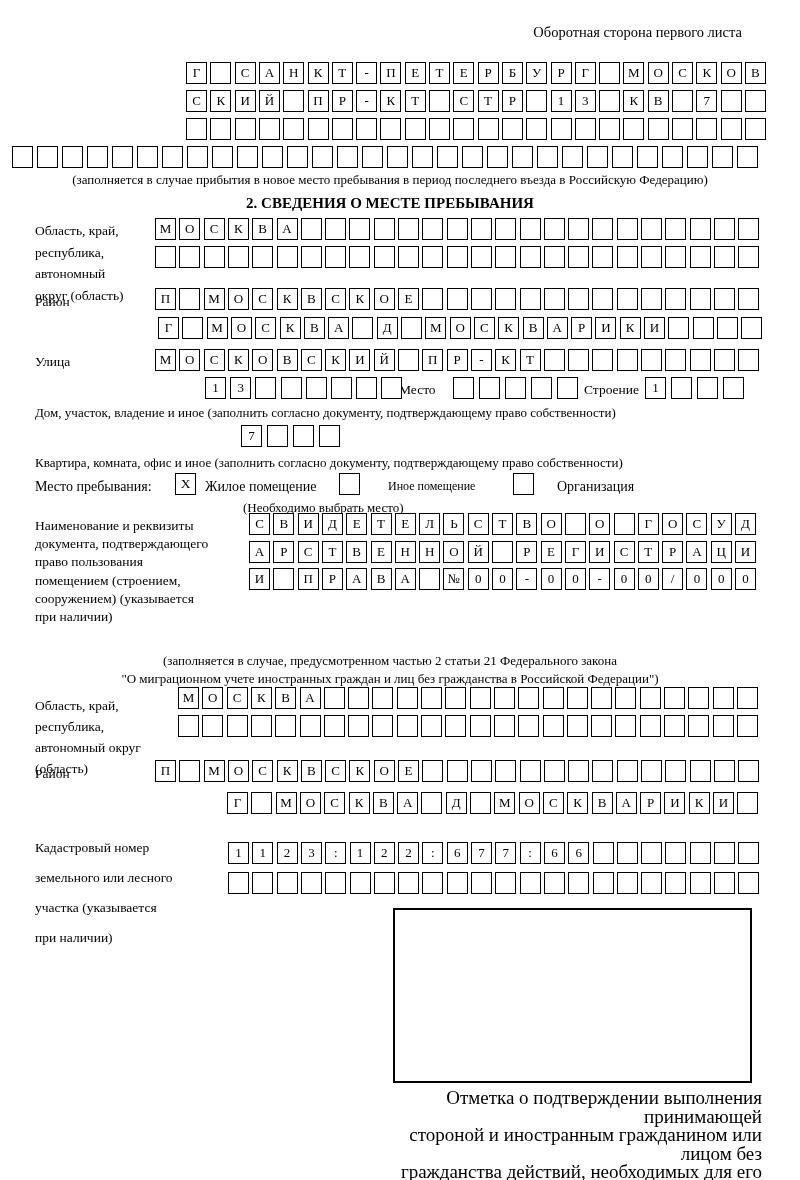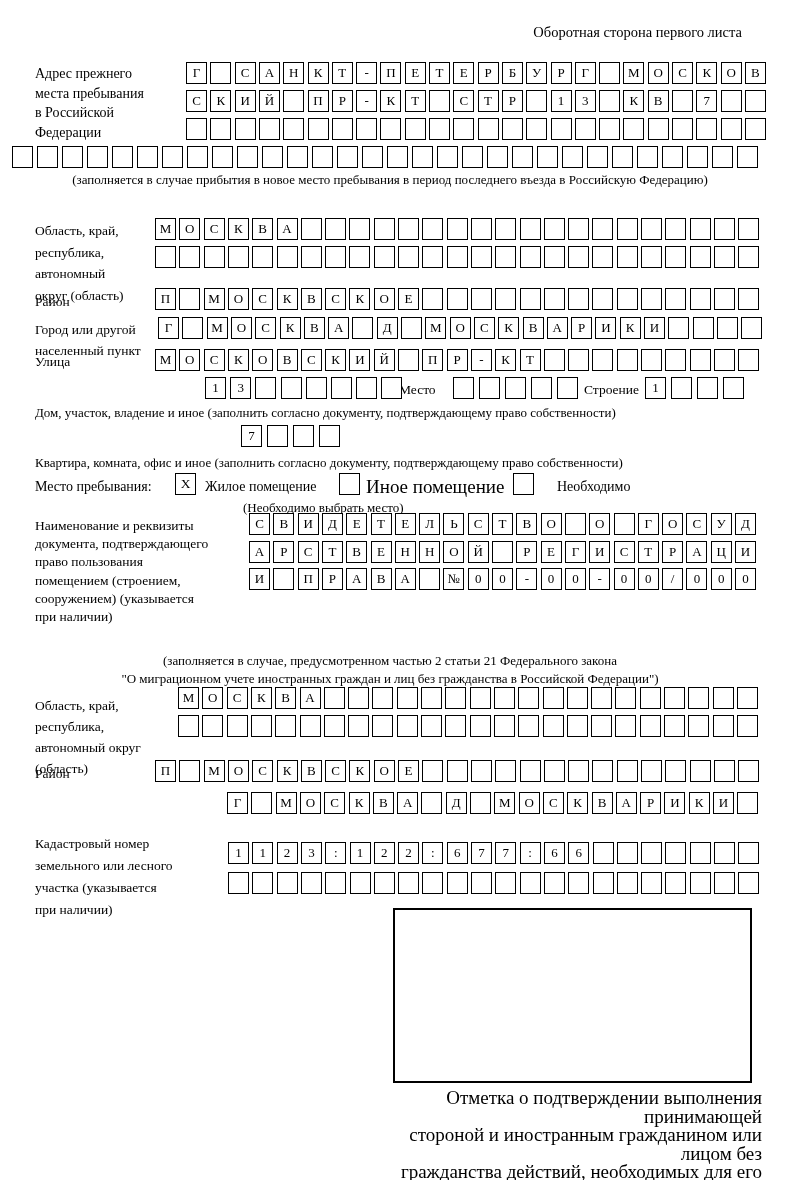--- a/index.html
+++ b/index.html
@@ -28,66 +28,61 @@
   .note{font-size:14.5px;white-space:nowrap;}
   .botcap{font-size:19px;line-height:18.5px;text-align:right;white-space:pre-line;}
 </style>
 </head>
 <body>
 
 <div class="page">
 
   <div class="abs note" style="top:24px;right:58px;">Оборотная сторона первого листа</div>
 
-  <div class="abs lbl-lg" style="left:35px;top:64px;">Адрес прежнего
-места пребывания
-в Российской
-Федерации</div>
   <div class="abs cap-c" style="top:172px;">(заполняется в случае прибытия в новое место пребывания в период последнего въезда в Российскую Федерацию)</div>
 
+  <div class="abs title" style="top:195px;">2. СВЕДЕНИЯ О МЕСТЕ ПРЕБЫВАНИЯ</div>
   <div class="abs lbl" style="left:35px;top:220px;line-height:21.5px;">Область, край,
 республика,
 автономный
 округ (область)</div>
   <div class="abs lbl" style="left:35px;top:292px;">Район</div>
-  <div class="abs lbl" style="left:35px;top:319px;line-height:21px;">Город или другой
-населенный пункт</div>
   <div class="abs lbl" style="left:35px;top:352px;">Улица</div>
 
   <div class="abs lbl" style="left:399px;top:380px;">Место</div>
   <div class="abs lbl" style="left:584px;top:380px;">Строение</div>
   <div class="abs cap" style="left:35px;top:405px;">Дом, участок, владение и иное (заполнить согласно документу, подтверждающему право собственности)</div>
 
   <div class="abs cap" style="left:35px;top:455px;">Квартира, комната, офис и иное (заполнить согласно документу, подтверждающему право собственности)</div>
 
   <div class="abs lbl" style="left:35px;top:477px;font-size:14px;">Место пребывания:</div>
   <div class="cb" style="left:175px;top:473px;">X</div>
   <div class="abs lbl" style="left:205px;top:477px;font-size:14px;">Жилое помещение</div>
   <div class="cb" style="left:339px;top:473px;"></div>
-  <div class="abs lbl" style="left:366px;top:477px;font-size:19px;">Иное помещение</div>
+  <div class="abs lbl" style="left:388px;top:477px;font-size:12px;">Иное помещение</div>
   <div class="cb" style="left:513px;top:473px;"></div>
-  <div class="abs lbl" style="left:557px;top:477px;font-size:14px;">Необходимо</div>
+  <div class="abs lbl" style="left:557px;top:477px;font-size:14px;">Организация</div>
   <div class="abs cap" style="left:243px;top:500px;">(Необходимо выбрать место)</div>
 
   <div class="abs lbl" style="left:35px;top:517px;line-height:18.2px;">Наименование и реквизиты
 документа, подтверждающего
 право пользования
 помещением (строением,
 сооружением) (указывается
 при наличии)</div>
 
   <div class="abs cap-c" style="top:653px;">(заполняется в случае, предусмотренном частью 2 статьи 21 Федерального закона</div>
   <div class="abs cap-c" style="top:671px;">"О миграционном учете иностранных граждан и лиц без гражданства в Российской Федерации")</div>
 
   <div class="abs lbl" style="left:35px;top:695px;line-height:21px;">Область, край,
 республика,
 автономный округ
 (область)</div>
   <div class="abs lbl" style="left:35px;top:764px;">Район</div>
-  <div class="abs lbl" style="left:35px;top:833px;line-height:22px;">Кадастровый номер
+  <div class="abs lbl" style="left:35px;top:833px;line-height:30px;">Кадастровый номер
 земельного или лесного
 участка (указывается
 при наличии)</div>
 
   <div class="bigbox" style="left:393px;top:908px;width:355px;height:171px;"></div>
   <div class="abs botcap" style="left:382px;top:1089px;width:380px;">Отметка о подтверждении выполнения принимающей
 стороной и иностранным гражданином или лицом без
 гражданства действий, необходимых для его постановки
 на учет по месту пребывания</div>
 

